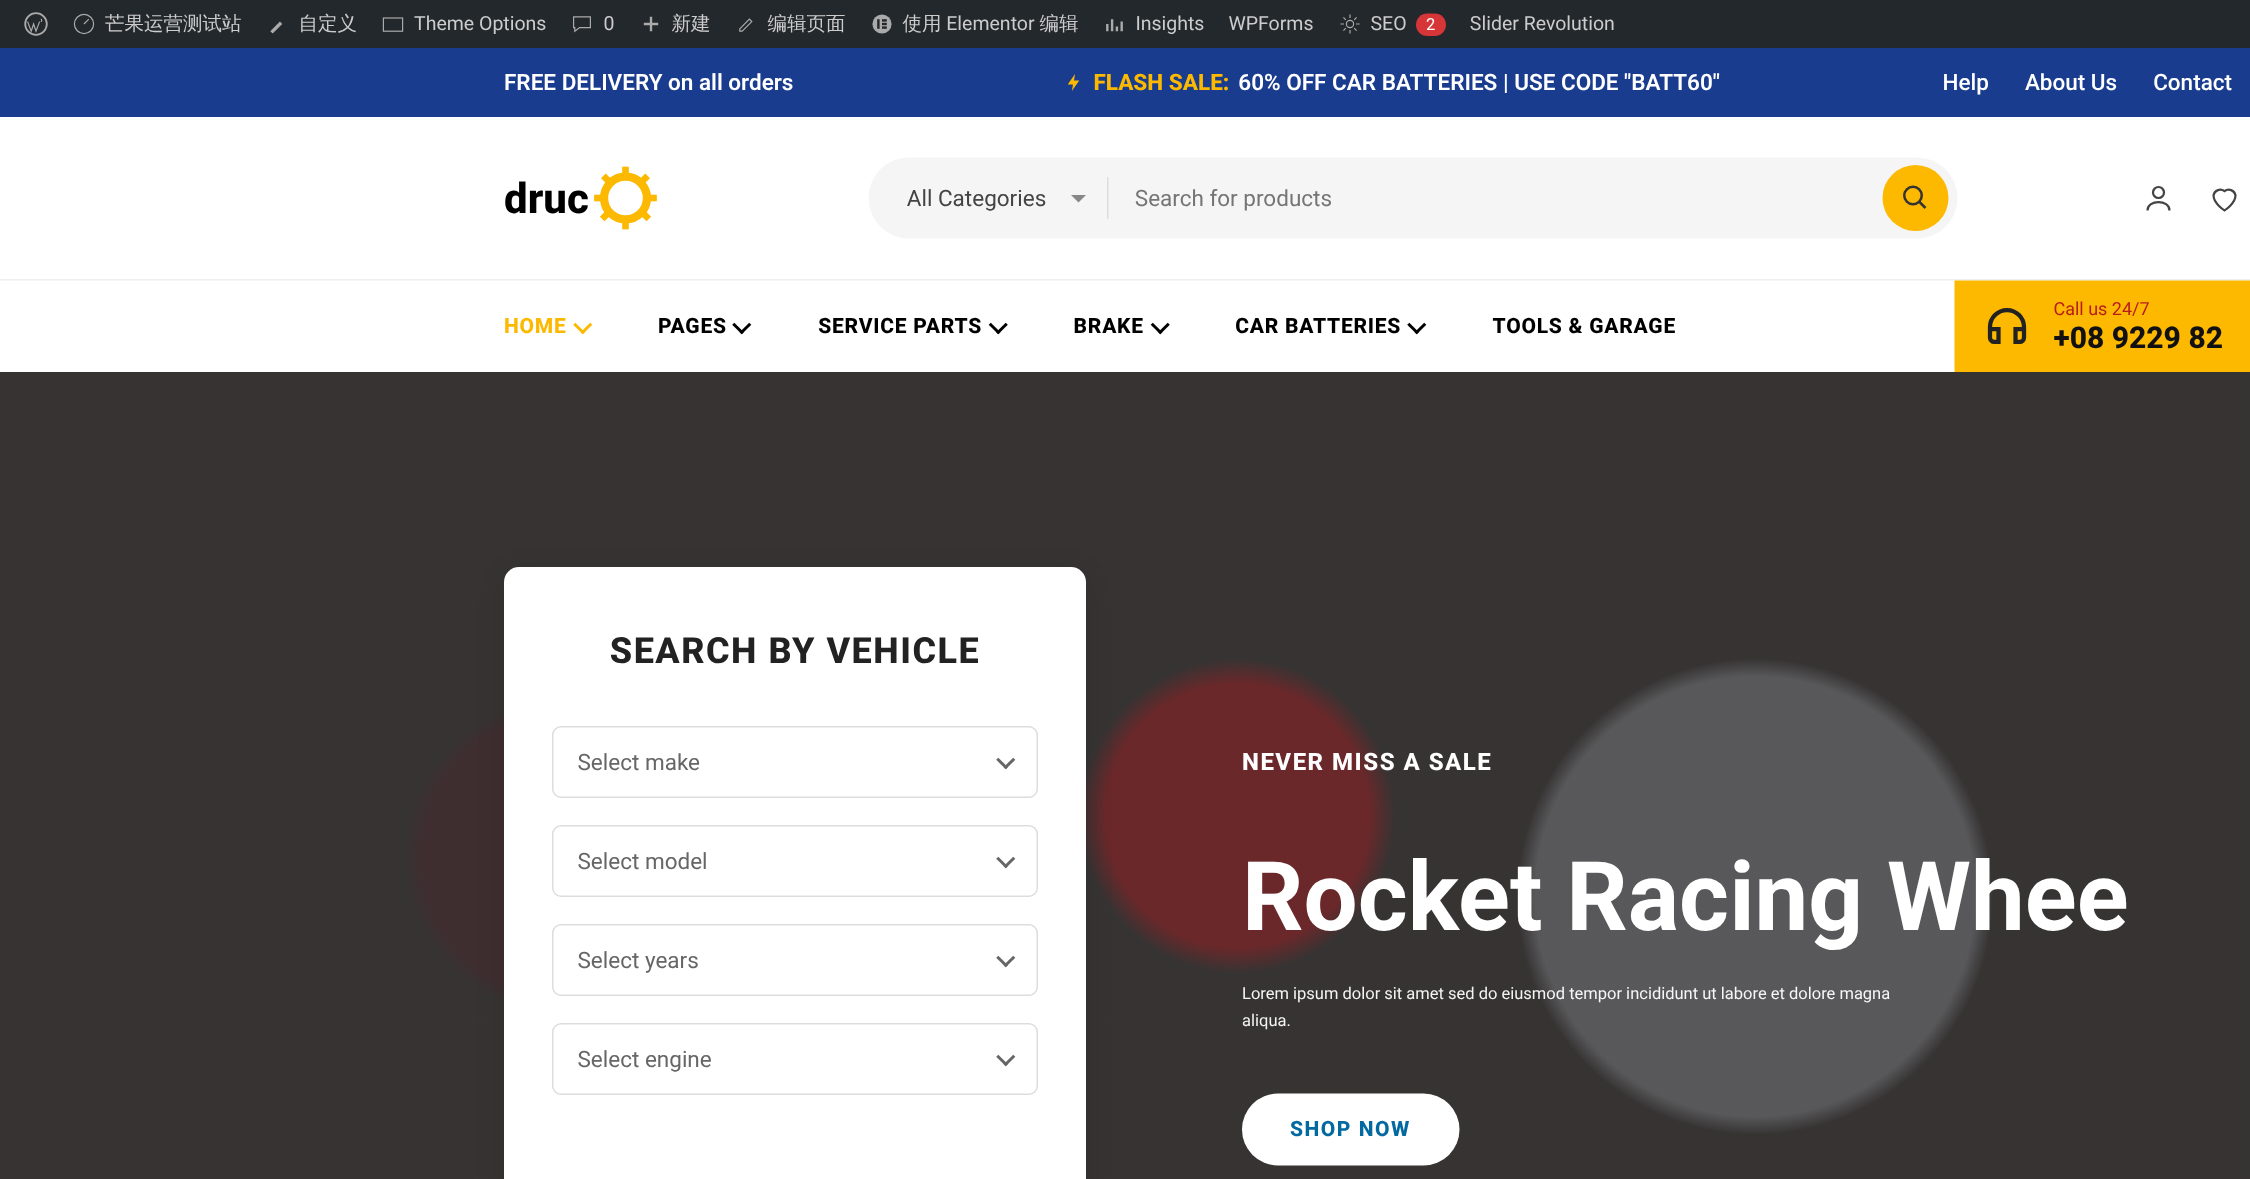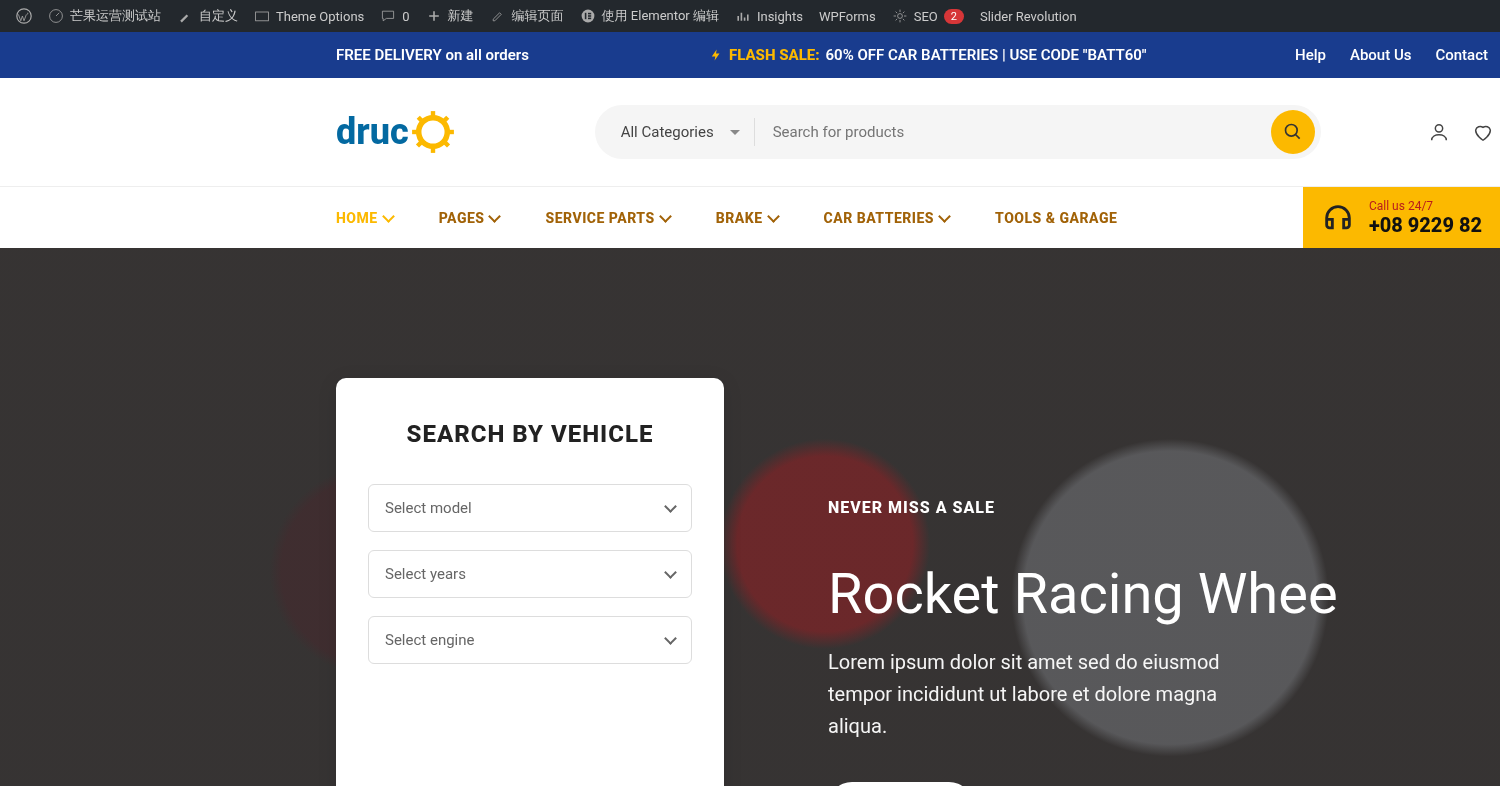--- a/index.html
+++ b/index.html
@@ -15,53 +15,53 @@
 .promo-bar { background: #193C8E; height: 46px; display: flex; align-items: center; color: #fff; font-size: 15px; font-weight: 600; }
 .promo-left { margin-left: 336px; }
 .promo-mid { margin-left: 180px; display: flex; align-items: center; gap: 6px; }
 .flash { color: #FCB900; font-weight: 800; }
 .lightning { width: 14px; height: 14px; fill: #FCB900; }
 .promo-right { margin-left: auto; display: flex; gap: 24px; padding-right: 12px; font-size: 15px; font-weight: 500; }
 .promo-right span { cursor: pointer; }
 
 
 .header-row { background: #fff; height: 108px; display: flex; align-items: center; padding: 0 0 0 336px; }
-.logo { font-size: 36px; font-weight: 800; color: #0369a1; display: flex; align-items: center; }
+.logo { font-size: 28px; font-weight: 800; color: #000000; display: flex; align-items: center; }
 .logo-gear { width: 44px; height: 44px; margin-left: 2px; }
 .search-wrap { display: flex; align-items: center; margin-left: 140px; background: #f5f5f5; border-radius: 30px; height: 54px; }
 .cat-sel { padding: 0 40px 0 26px; color: #444; font-size: 15px; position: relative; }
 .cat-sel::after { content: ""; position: absolute; right: 14px; top: 7px; border: 5px solid transparent; border-top-color: #888; }
 .search-div { width: 1px; height: 28px; background: #ddd; }
 .search-input { border: none; background: transparent; padding: 0 18px; width: 510px; font-size: 15px; color: #999; height: 54px; outline: none; }
 .search-btn { width: 44px; height: 44px; border-radius: 50%; background: #FCB900; display: flex; align-items: center; justify-content: center; margin-left: 6px; margin-right: 6px; cursor: pointer; }
 .search-svg { width: 20px; height: 20px; stroke: #333; fill: none; stroke-width: 2; }
 .hdr-icons { margin-left: auto; display: flex; gap: 22px; padding-right: 6px; }
 .hdr-icon { width: 22px; height: 22px; stroke: #444; fill: none; stroke-width: 1.6; }
 
 
 .nav-row { height: 62px; display: flex; align-items: center; padding-left: 336px; border-top: 1px solid #eee; }
-.nav-item { font-size: 14px; font-weight: 800; letter-spacing: 0.5px; color: #a16207; padding: 0 24px 0 0; margin-right: 22px; display: flex; align-items: center; gap: 6px; cursor: pointer; }
+.nav-item { font-size: 14px; font-weight: 800; letter-spacing: 0.5px; color: #000000; padding: 0 24px 0 0; margin-right: 22px; display: flex; align-items: center; gap: 6px; cursor: pointer; }
 .nav-item.active { color: #FCB900; }
 .chev { width: 9px; height: 9px; border-right: 2px solid currentColor; border-bottom: 2px solid currentColor; transform: rotate(45deg); margin-top: -3px; }
 .call-box { margin-left: auto; background: #FCB900; height: 62px; display: flex; align-items: center; padding: 0 18px; gap: 14px; }
 .headset { width: 34px; height: 34px; stroke: #222; fill: none; stroke-width: 2; }
 .call-txt { display: flex; flex-direction: column; }
 .call-txt .lbl { font-size: 12px; color: #b91c1c; }
 .call-txt .num { font-size: 20px; font-weight: 800; color: #111; }
 
 
 .hero { height: 538px; position: relative; background: linear-gradient(rgba(30,30,35,0.45),rgba(30,30,35,0.45)), radial-gradient(circle at 25% 60%, #5a3a3a 8%, transparent 9%), radial-gradient(circle at 78% 65%, #888 12%, transparent 13%), radial-gradient(circle at 55% 55%, #aa3030 10%, transparent 12%), #4a4540; overflow: hidden; }
 .hero-inner { display: flex; padding-left: 336px; padding-top: 130px; gap: 104px; }
 .vehicle-search { background: #fff; border-radius: 10px; width: 388px; padding: 42px 32px 80px; box-shadow: 0 4px 20px rgba(0,0,0,.1); }
 .vehicle-search h2 { font-size: 24px; font-weight: 800; letter-spacing: 1px; text-align: center; margin-bottom: 36px; color: #222; }
 .vsel { width: 100%; height: 48px; border: 1px solid #ddd; border-radius: 6px; margin-bottom: 18px; padding: 0 16px; display: flex; align-items: center; justify-content: space-between; color: #666; font-size: 15px; cursor: pointer; }
 .hero-text { color: #fff; padding-top: 120px; }
 .hero-kicker { font-size: 16px; font-weight: 800; letter-spacing: 1px; margin-bottom: 14px; }
-.hero-title { font-size: 56px; font-weight: 400; line-height: 1.05; margin-bottom: 22px; white-space: nowrap; margin-top: 48px; }
-.hero-desc { font-size: 20px; line-height: 1.6; max-width: 440px; margin-bottom: 40px; opacity: 0.95; }
+.hero-title { font-size: 64px; font-weight: 700; line-height: 1.05; margin-bottom: 22px; white-space: nowrap; margin-top: 48px; }
+.hero-desc { font-size: 11px; line-height: 1.6; max-width: 440px; margin-bottom: 40px; opacity: 0.95; }
 .shop-btn { background: #fff; color: #0369a1; font-weight: 800; font-size: 14px; letter-spacing: 1px; padding: 16px 32px; border-radius: 30px; border: none; cursor: pointer; }
 </style>
 </head>
 <body>
 
 <div class="wp-admin-bar">
   <div class="wp-item">
       <svg class="wp-icon-svg" viewBox="0 0 20 20">
         <circle cx="10" cy="10" r="9" fill="none" stroke="#aaa" stroke-width="1.5"></circle>
         <path d="M3 8l3 8 2-6 2 6 3-8M14 6c1 0 1 2 0 2" stroke="#aaa" fill="none"></path>
@@ -224,20 +224,24 @@
       <span class="num">+08 9229 82</span>
     </div>
   </div>
 </div>
 
 <div class="hero">
   <div class="hero-inner">
     <div class="vehicle-search">
       <h2>SEARCH BY VEHICLE</h2>
       <div class="vsel">
+          <span>Select make</span>
+          <span class="chev"></span>
+        </div>
+      <div class="vsel">
           <span>Select model</span>
           <span class="chev"></span>
         </div>
       <div class="vsel">
           <span>Select years</span>
           <span class="chev"></span>
         </div>
       <div class="vsel">
           <span>Select engine</span>
           <span class="chev"></span>

